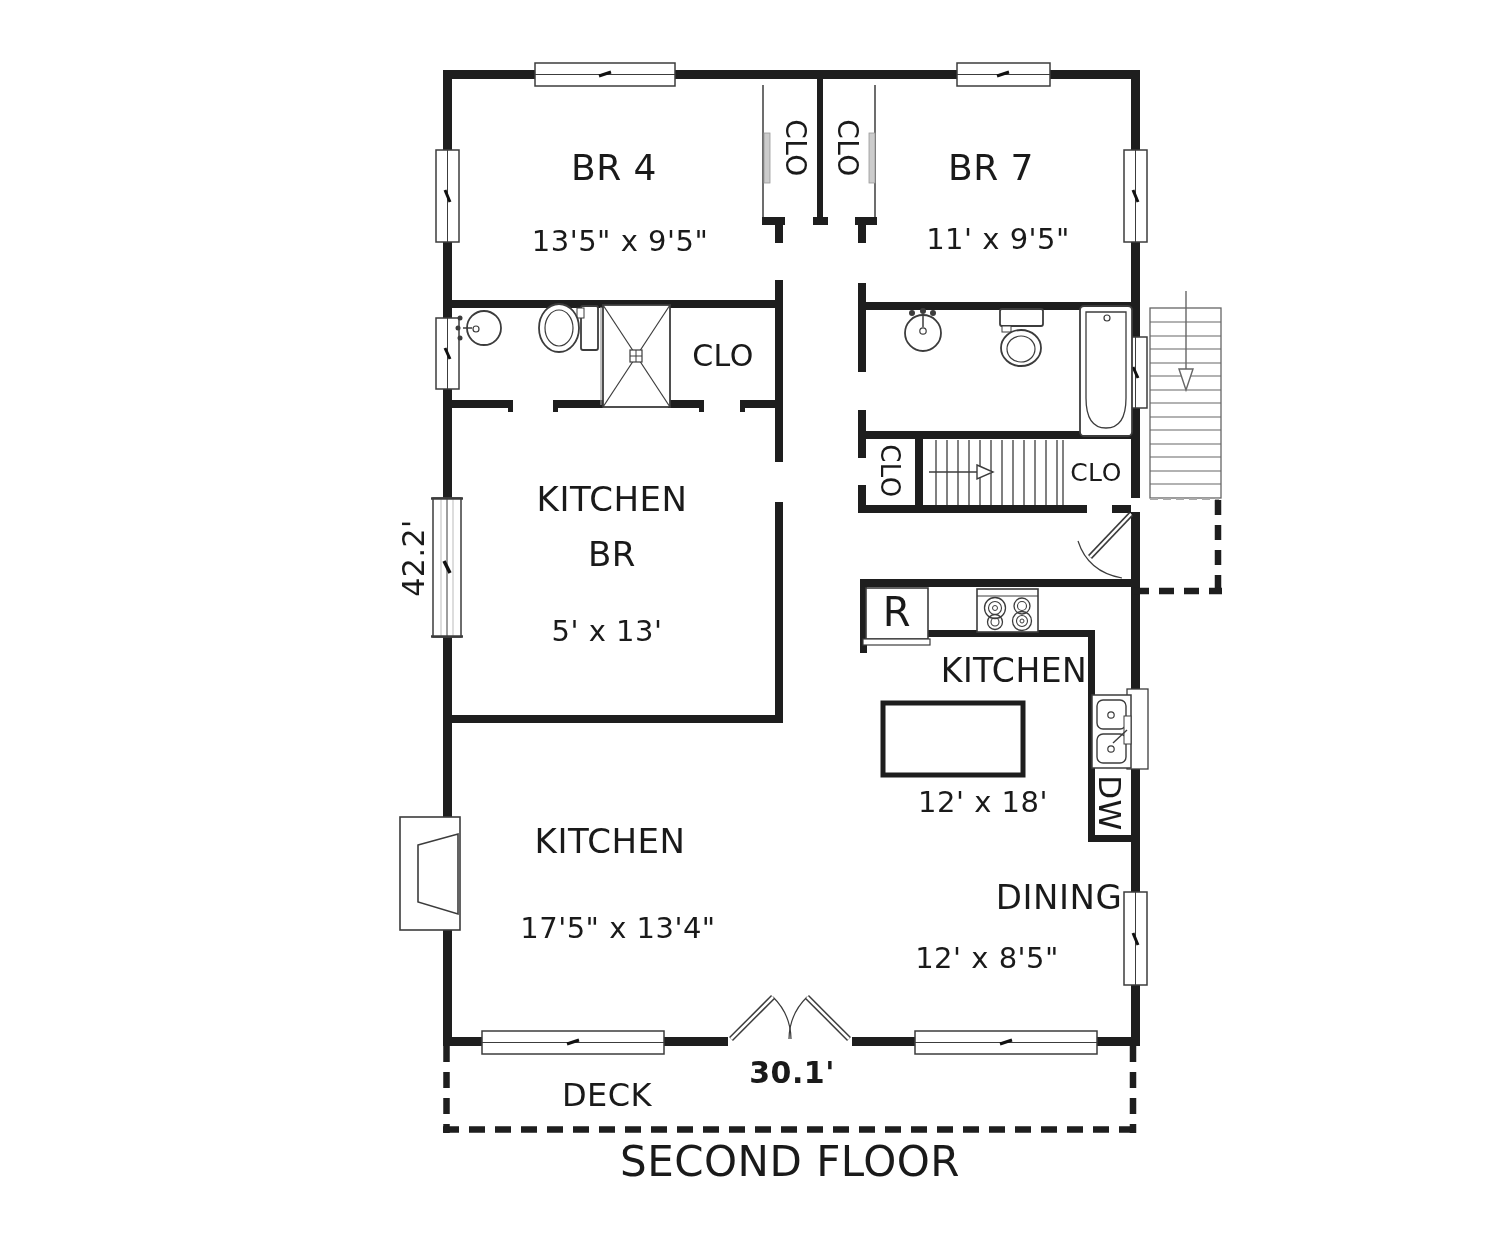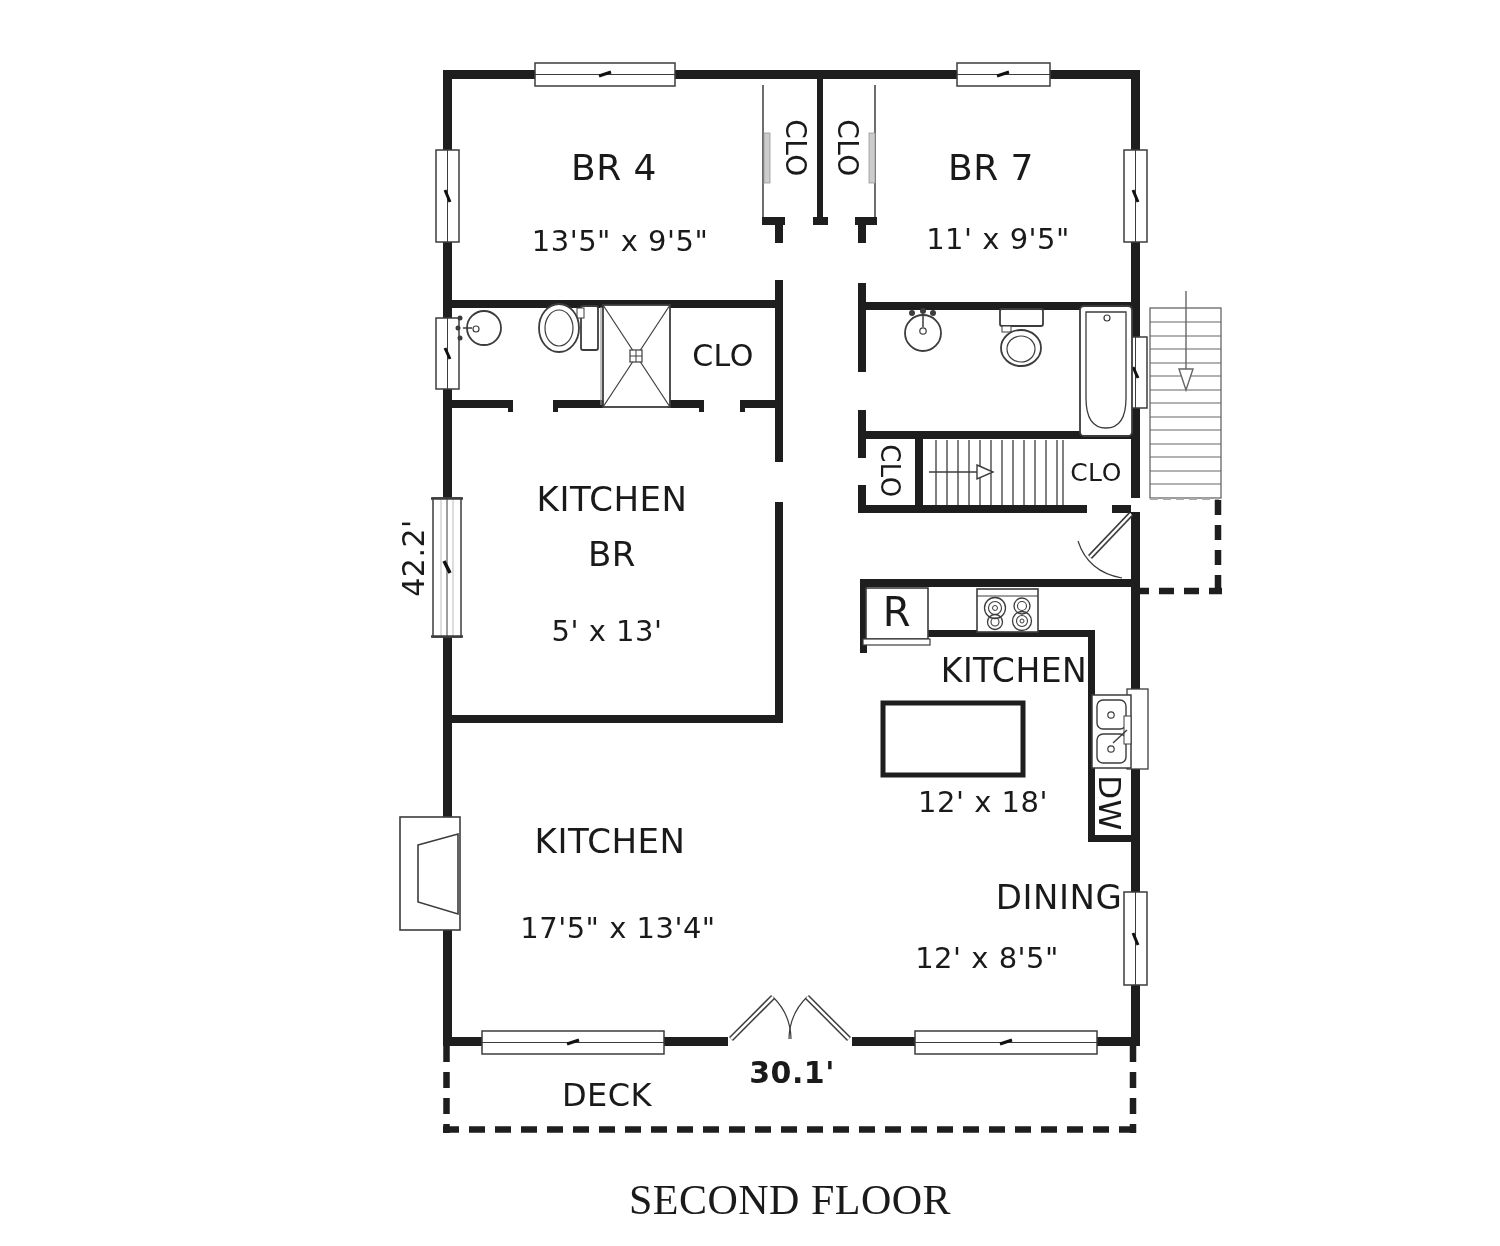--- a/index.html
+++ b/index.html
@@ -323,15 +323,15 @@
   <div class="lbl fs-dim" style="left:618px;top:928px;">17'5" x 13'4"</div>
 
   <div class="lbl fs-room" style="left:1039px;top:897px;margin-left:20px;">DINING</div>
   <div class="lbl fs-dim" style="left:987px;top:958px;">12' x 8'5"</div>
 
   <div class="lbl" style="left:607px;top:1095px;font-size:32px;">DECK</div>
 
   <div class="lbl" style="left:792px;top:1073px;font-size:30px;font-weight:bold;">30.1'</div>
   <div class="lbl rotn90" style="left:414px;top:558px;font-size:30px;">42.2'</div>
 
-  <div class="lbl fs-title" style="left:790px;top:1200px;font-family:Liberation Serif, serif;">SECOND FLOOR</div>
+  <div class="lbl fs-title" style="left:790px;top:1162px;">SECOND FLOOR</div>
 
 </div>
 
 </body></html>

